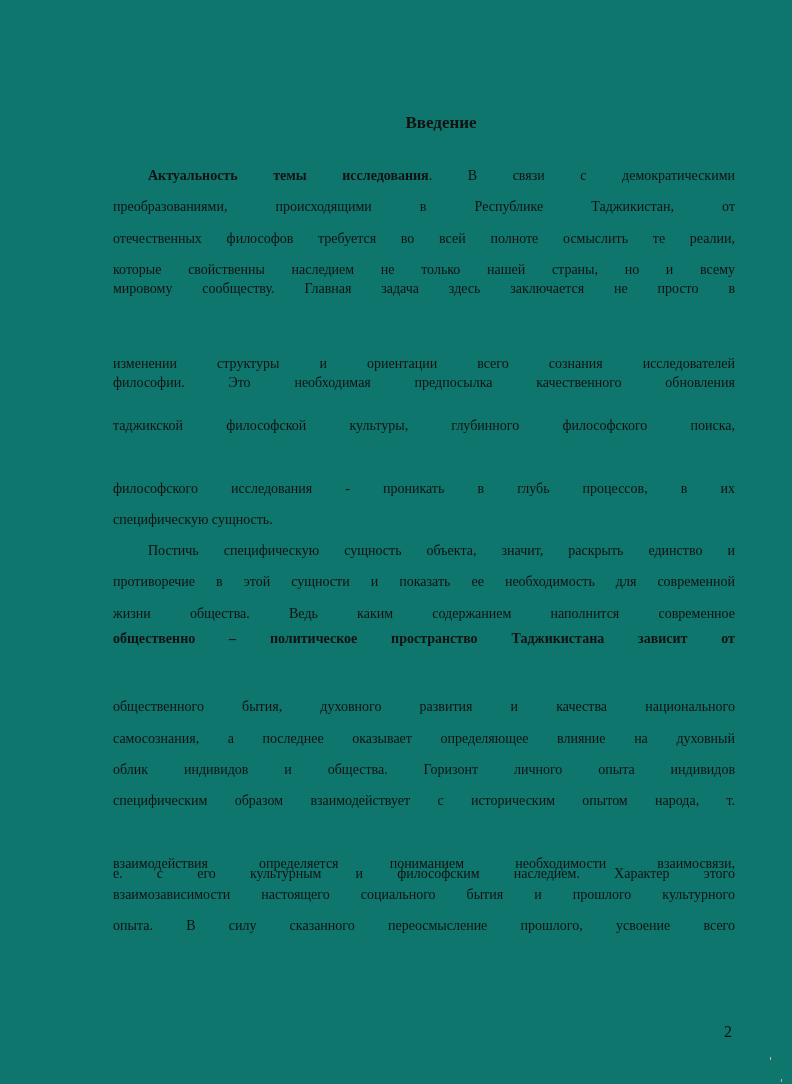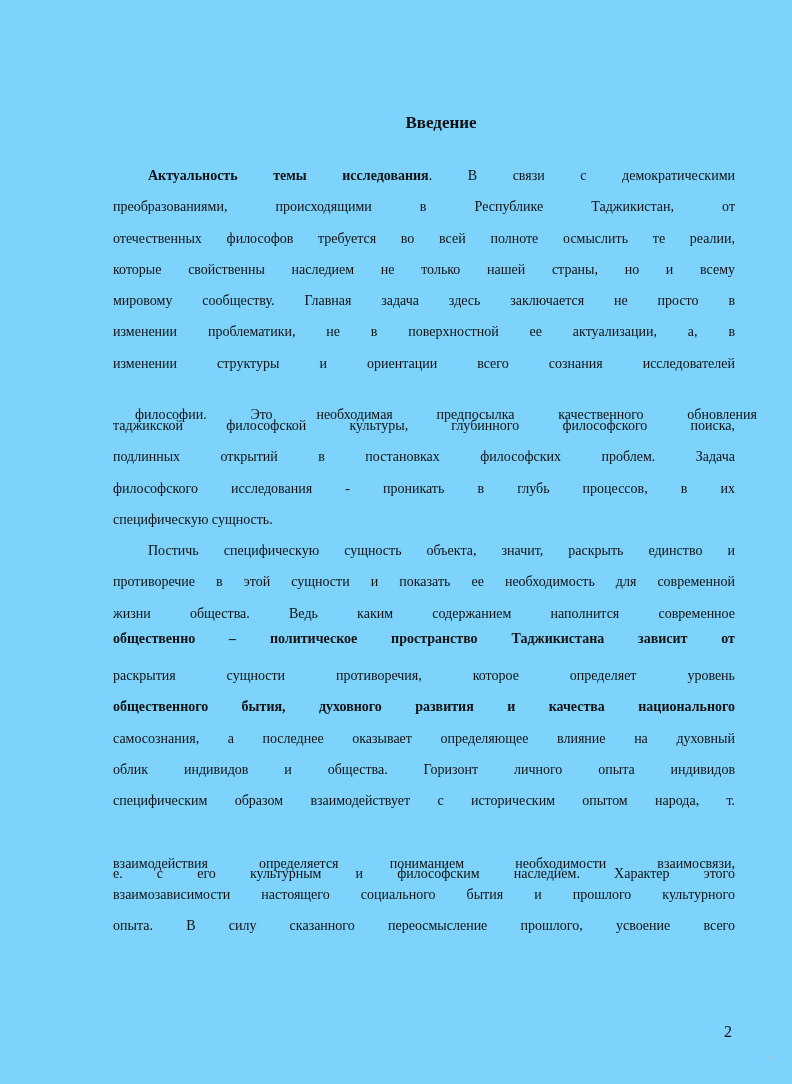--- a/index.html
+++ b/index.html
@@ -1,19 +1,19 @@
 <!DOCTYPE html>
 <html><head>
   <meta charset="utf-8">
   <style>
     html, body { margin: 0; padding: 0; background: #ffffff; }
     body { width: 792px; height: 1084px; position: relative; overflow: hidden; }
     .page {
       position: absolute; left: 0; top: 0; width: 792px; height: 1084px;
-      background: #7dd3fc; color: #111111;
+      background: #0f766e; color: #111111;
       font-family: "Liberation Serif", "DejaVu Serif", serif;
     }
     .title {
       position: absolute; top: 113px; left: 0; width: 882px;
       text-align: center; font-weight: bold; font-size: 17px;
     }
     .line {
       position: absolute; left: 113px; width: 622px;
       font-size: 14px; line-height: 22px; white-space: nowrap;
       text-align: justify; text-align-last: justify;
@@ -29,35 +29,32 @@
 </head>
 <body>
 
 <div class="page">
   <div class="title">Введение</div>
 
   <div class="line indent" style="top:165px;"><span class="bold">Актуальность темы исследования</span><span>. В связи с демократическими</span></div>
   <div class="line" style="top:196px;">преобразованиями, происходящими в Республике Таджикистан, от</div>
   <div class="line" style="top:228px;">отечественных философов требуется во всей полноте осмыслить те реалии,</div>
   <div class="line" style="top:259px;">которые свойственны наследием не только нашей страны, но и всему</div>
-  <div class="line" style="top:290px;">мировому сообществу. Главная задача здесь заключается не просто в</div>
-  <div class="line" style="top:321px;">изменении проблематики, не в поверхностной ее актуализации, а, в</div>
+  <div class="line" style="top:278px;">мировому сообществу. Главная задача здесь заключается не просто в</div>
   <div class="line" style="top:353px;">изменении структуры и ориентации всего сознания исследователей</div>
-  <div class="line" style="top:404px;margin-left:22px;">философии. Это необходимая предпосылка качественного обновления</div>
+  <div class="line" style="top:372px;">философии. Это необходимая предпосылка качественного обновления</div>
   <div class="line" style="top:415px;">таджикской философской культуры, глубинного философского поиска,</div>
-  <div class="line" style="top:446px;">подлинных открытий в постановках философских проблем. Задача</div>
   <div class="line" style="top:478px;">философского исследования - проникать в глубь процессов, в их</div>
   <div class="line last" style="top:509px;">специфическую сущность.</div>
 
   <div class="line" style="top:571px;">противоречие в этой сущности и показать ее необходимость для современной</div>
   <div class="line indent" style="top:540px;">Постичь специфическую сущность объекта, значит, раскрыть единство и</div>
   <div class="line" style="top:603px;">жизни общества. Ведь каким содержанием наполнится современное</div>
   <div class="line" style="top:628px;font-weight:bold;">общественно – политическое пространство Таджикистана зависит от</div>
-  <div class="line" style="top:665px;">раскрытия сущности противоречия, которое определяет уровень</div>
-  <div class="line" style="top:696px;font-weight:bold;">общественного бытия, духовного развития и качества национального</div>
+  <div class="line" style="top:696px;">общественного бытия, духовного развития и качества национального</div>
   <div class="line" style="top:728px;">самосознания, а последнее оказывает определяющее влияние на духовный</div>
   <div class="line" style="top:759px;">облик индивидов и общества. Горизонт личного опыта индивидов</div>
   <div class="line" style="top:790px;">специфическим образом взаимодействует с историческим опытом народа, т.</div>
   <div class="line" style="top:863px;">е. с его культурным и философским наследием. Характер этого</div>
   <div class="line" style="top:884px;">взаимозависимости настоящего социального бытия и прошлого культурного</div>
   <div class="line" style="top:853px;">взаимодействия определяется пониманием необходимости взаимосвязи,</div>
   <div class="line" style="top:915px;">опыта. В силу сказанного переосмысление прошлого, усвоение всего</div>
 
   <div class="pagenum">2</div>
 

